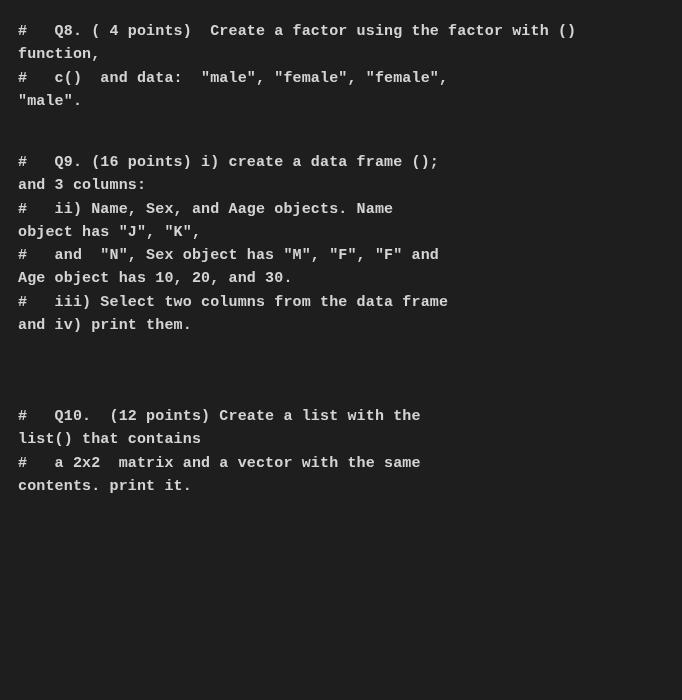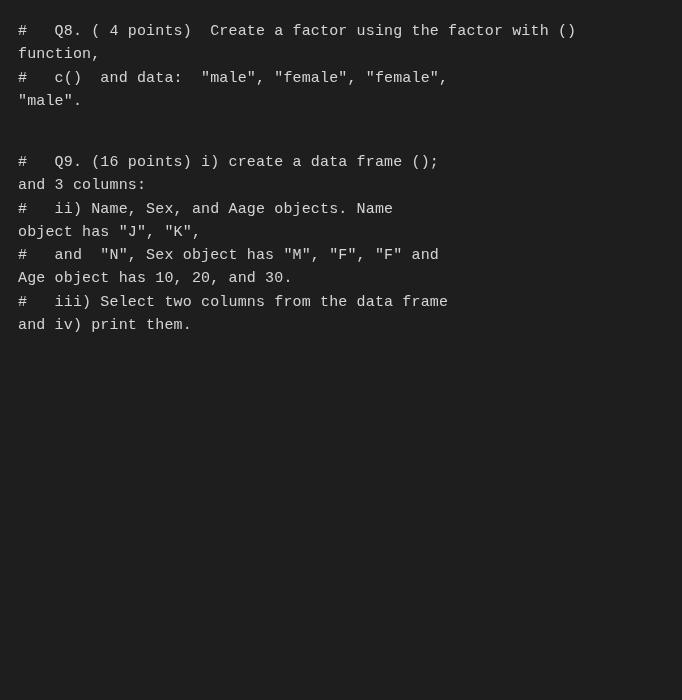--- a/index.html
+++ b/index.html
@@ -21,20 +21,21 @@
 
     .code-block {
       white-space: pre-wrap;
       word-break: break-word;
       line-height: 1.55;
       letter-spacing: 0.01em;
     }
 
     .section {
       margin-bottom: 0;
+      font-weight: bold;
     }
 
     .spacer {
       height: 38px;
     }
 
     .spacer-sm {
       height: 30px;
     }
   </style>
@@ -54,14 +55,18 @@
 #   ii) Name, Sex, and Aage objects. Name
 object has "J", "K",
 #   and  "N", Sex object has "M", "F", "F" and
 Age object has 10, 20, and 30.
 #   iii) Select two columns from the data frame
 and iv) print them.</div>
 
   <div class="spacer"></div>
   <div class="spacer-sm"></div>
 
+  <div class="section code-block">#   Q10.  (12 points) Create a list with the
+list() that contains
+#   a 2x2  matrix and a vector with the same
+contents. print it.</div>
 
 </div>
 
 </body></html>

